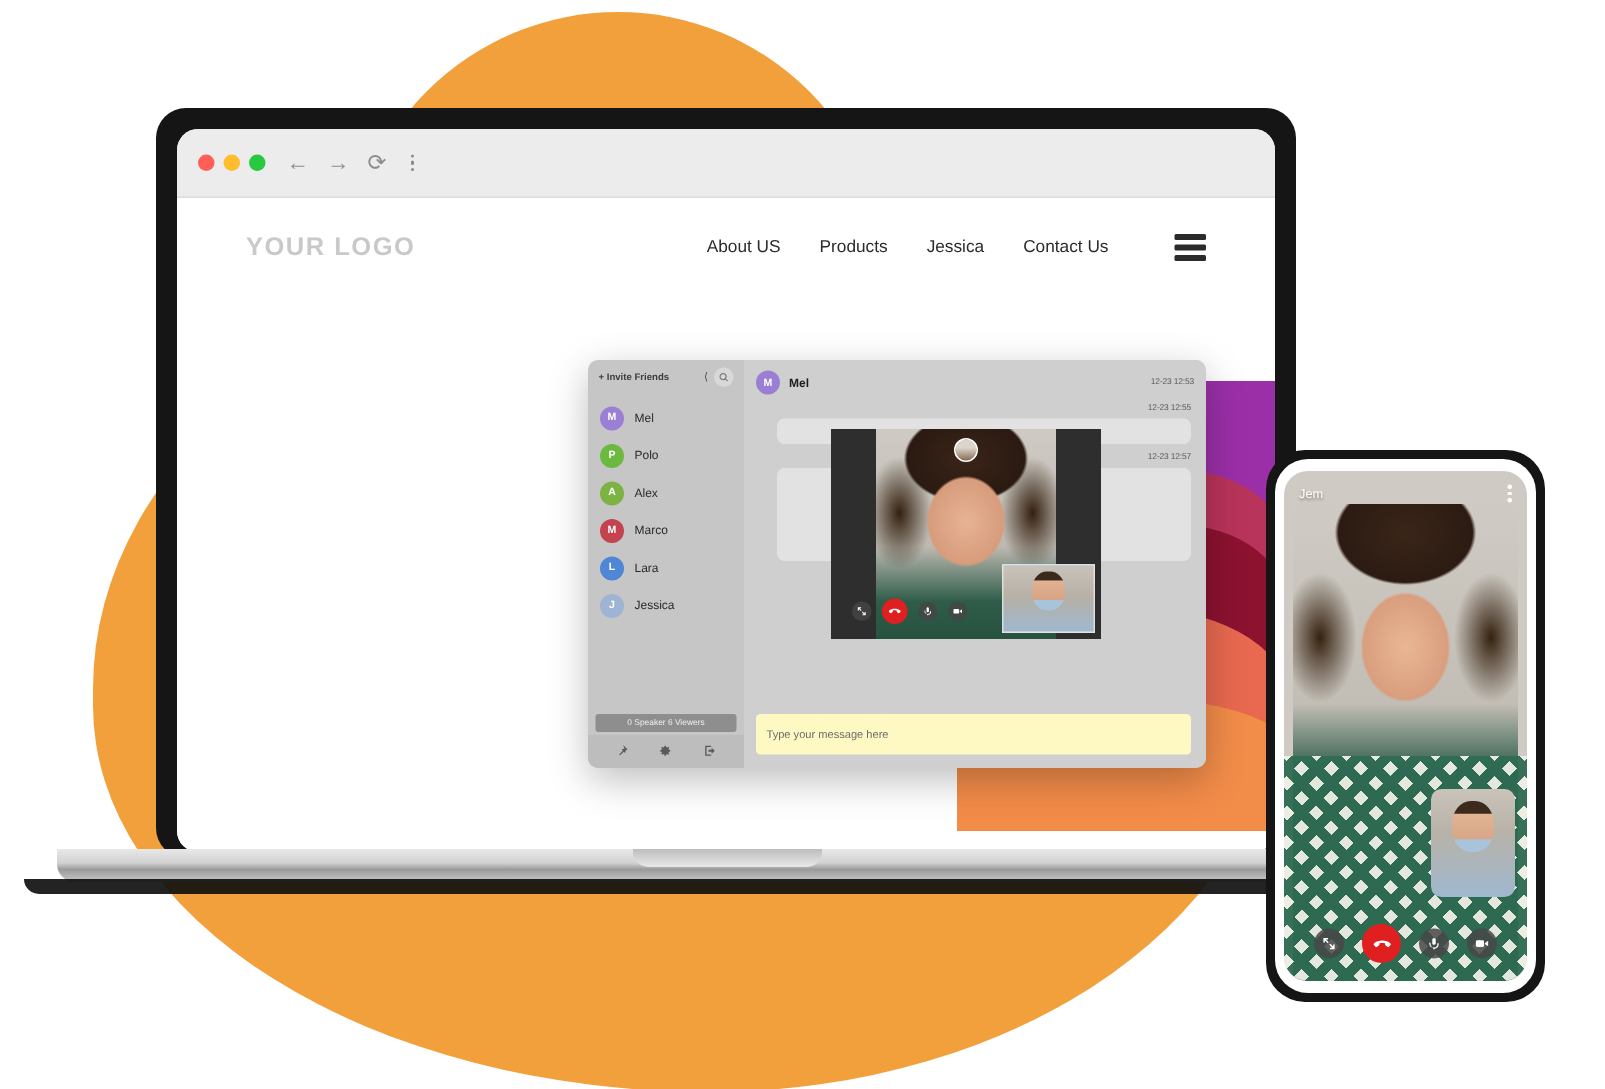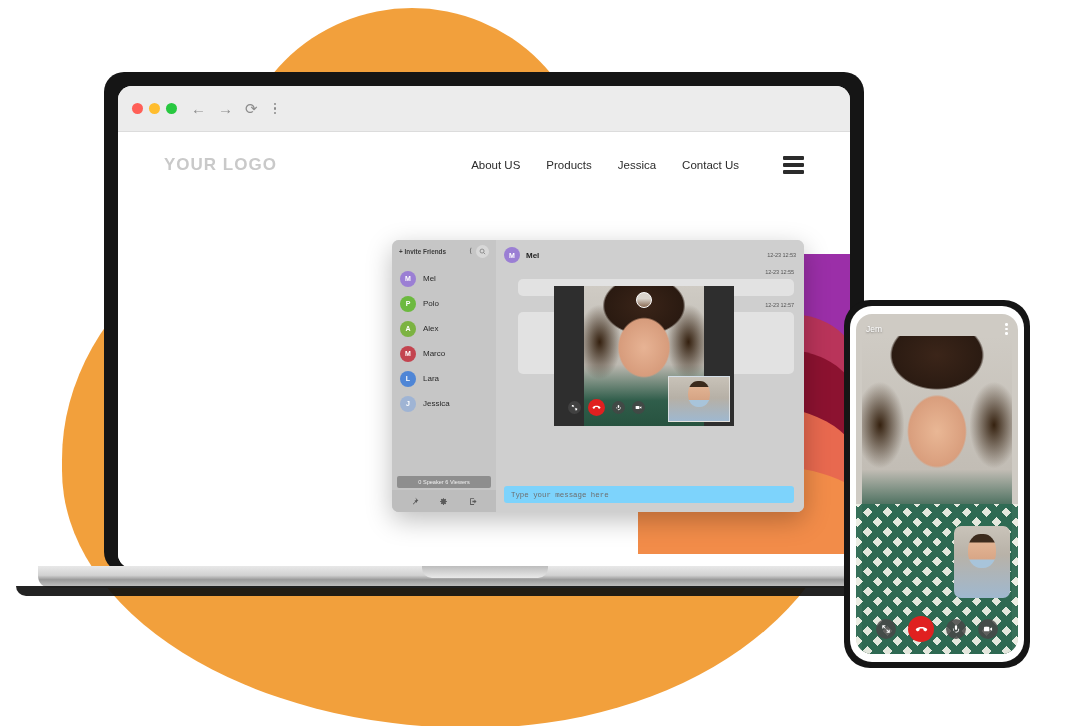--- a/index.html
+++ b/index.html
@@ -208,23 +208,23 @@
     background: linear-gradient(180deg,#c8c2b8 0%,#b6b0a6 48%,#9fb8cf 100%);
     border: 1px solid rgba(255,255,255,.55);
   }
   .pip-face {
     position: absolute; left: 50%; top: 4px; transform: translateX(-50%);
     width: 22px; height: 26px; border-radius: 45%;
     background: linear-gradient(180deg,#3a2a1c 0%,#3a2a1c 22%,#e0b292 24%,#d6a484 72%,#a8c4da 74%);
   }
   .composer {
     position: absolute; left: 8px; right: 10px; bottom: 9px;
-    height: 17px; background: #7dd3fc; border-radius: 3px;
+    height: 27px; background: #fef9c3; border-radius: 3px;
     display: flex; align-items: center; padding: 0 7px;
-    font-size: 7.4px; color: #6d6d6d; font-family: Liberation Mono, monospace;
+    font-size: 7.4px; color: #6d6d6d;
   }
 
   
   .phone-shadow {
     position: absolute; left: 844px; top: 300px; width: 186px; height: 368px;
     background: #151515; border-radius: 26px;
   }
   .phone {
     position: absolute; left: 850px; top: 306px; width: 174px; height: 356px;
     background: #fff; border-radius: 22px; padding: 8px 6px;

